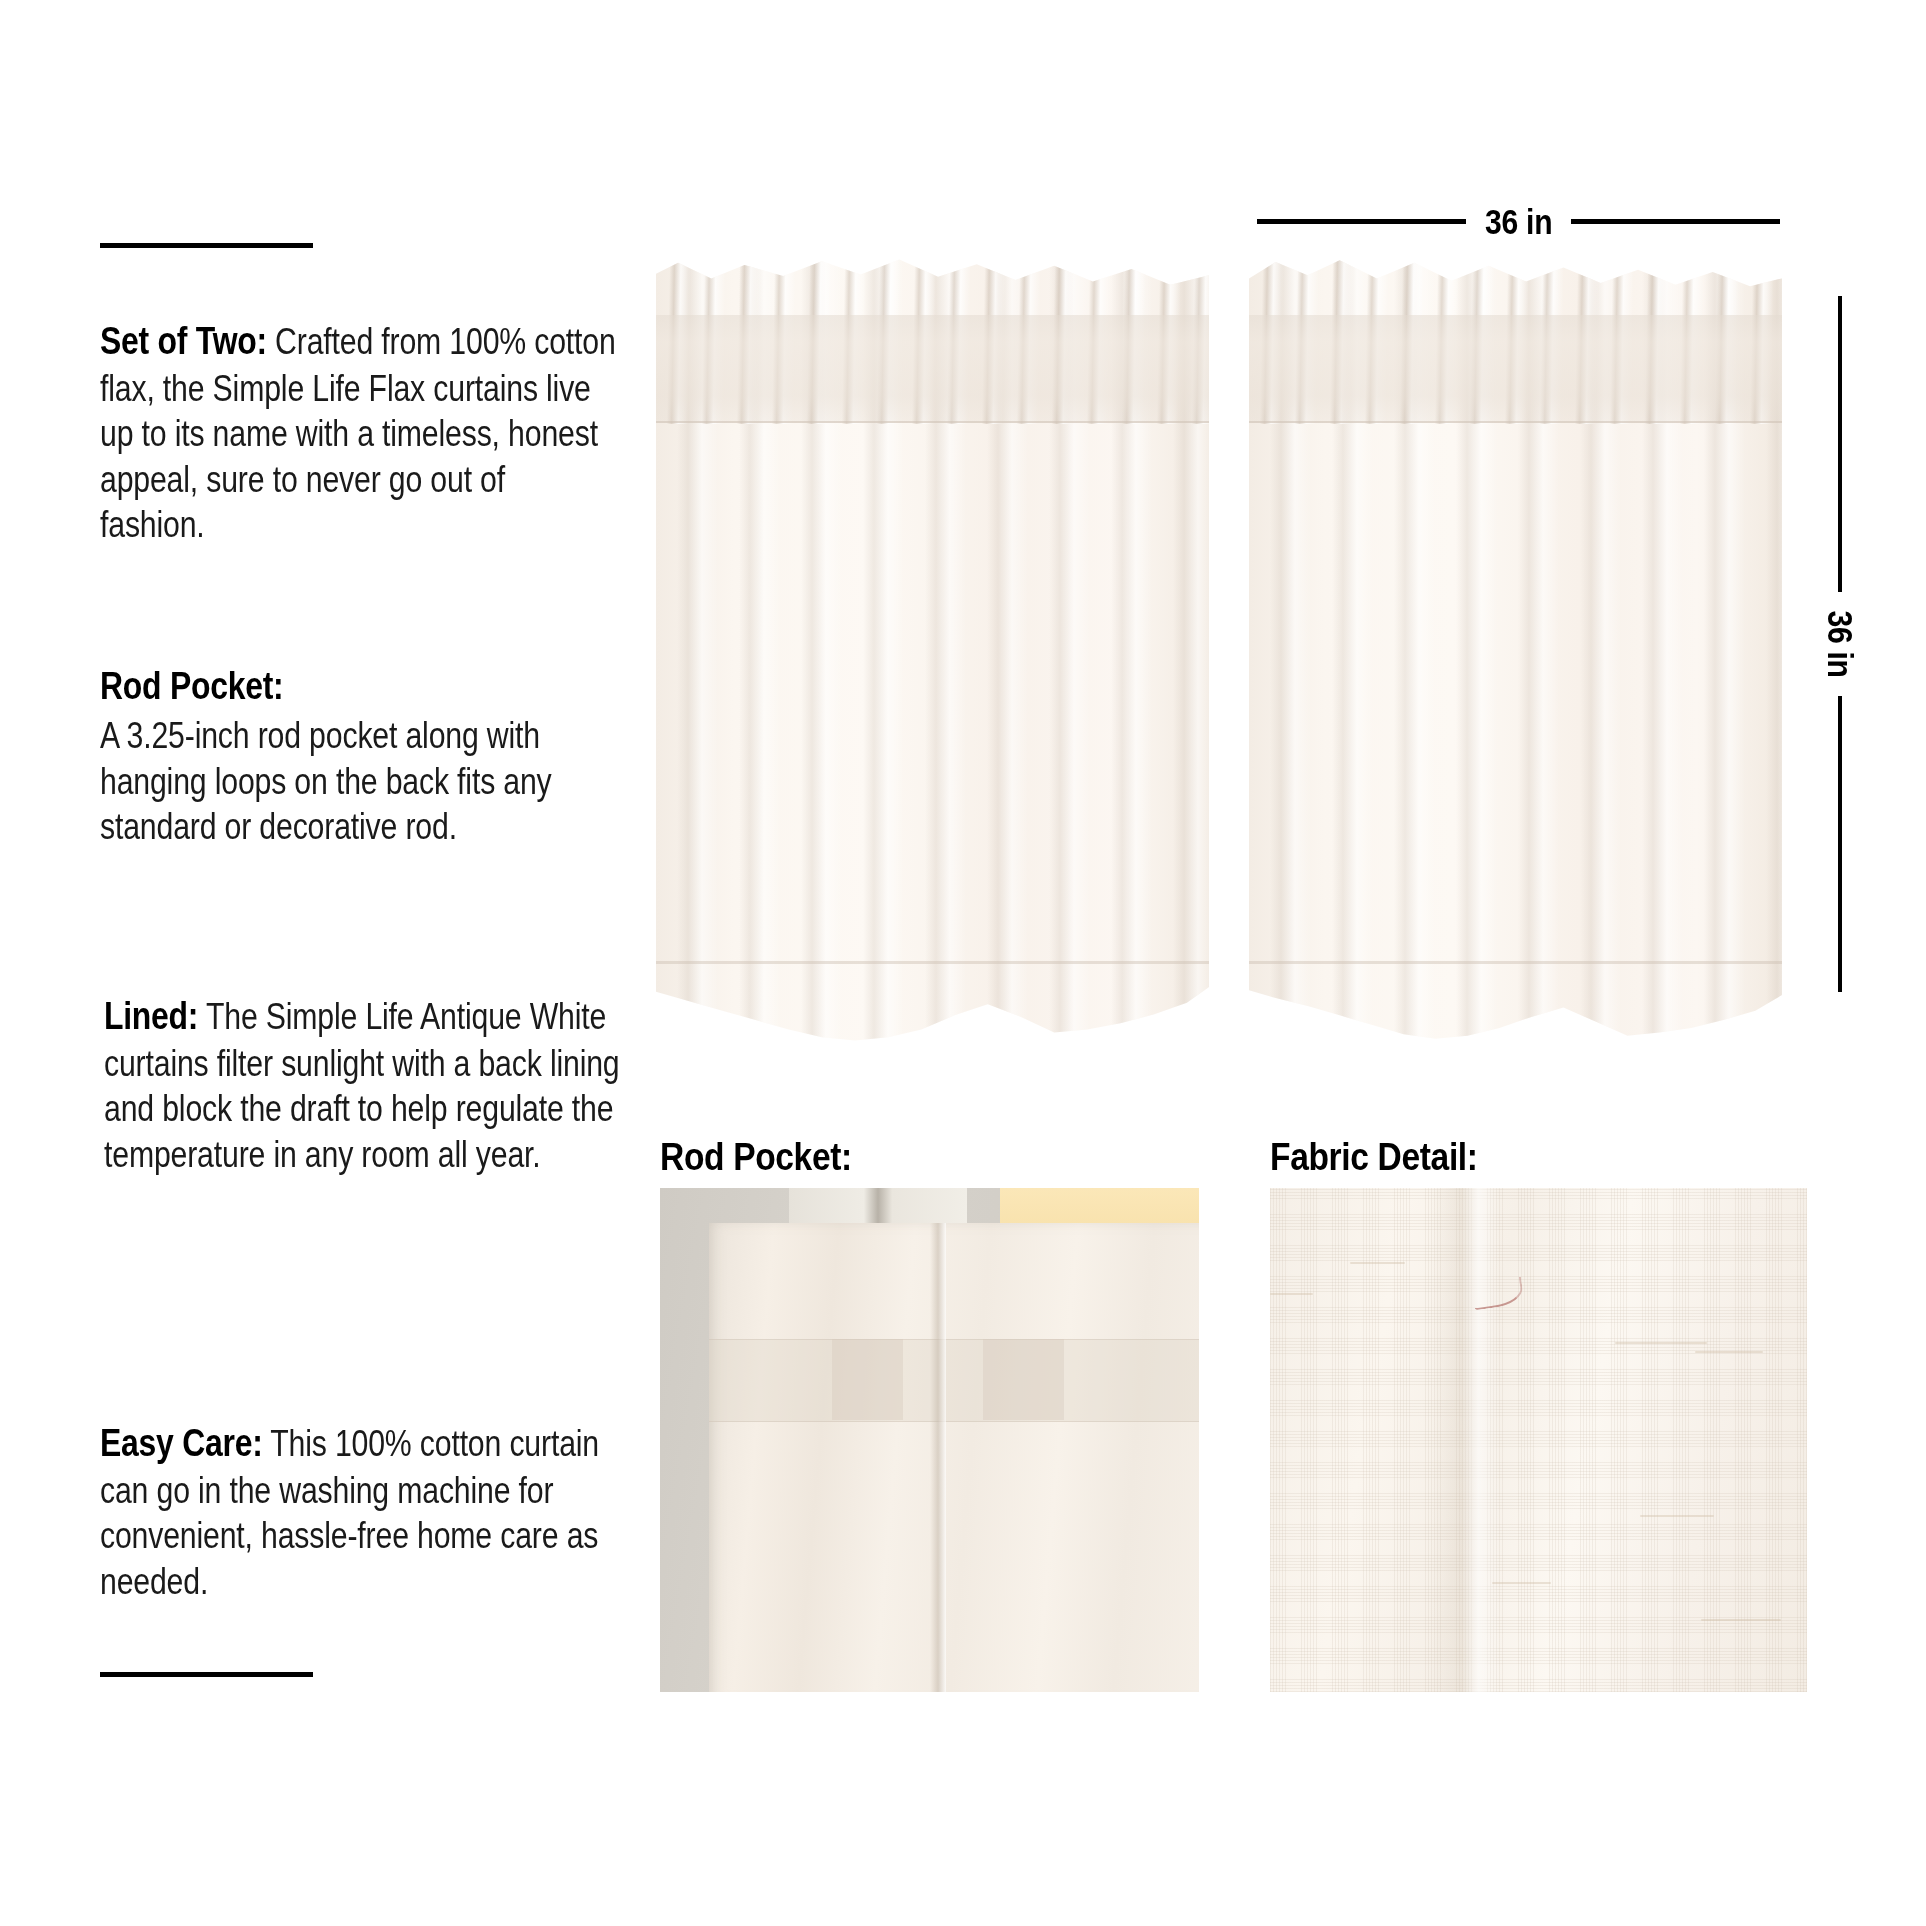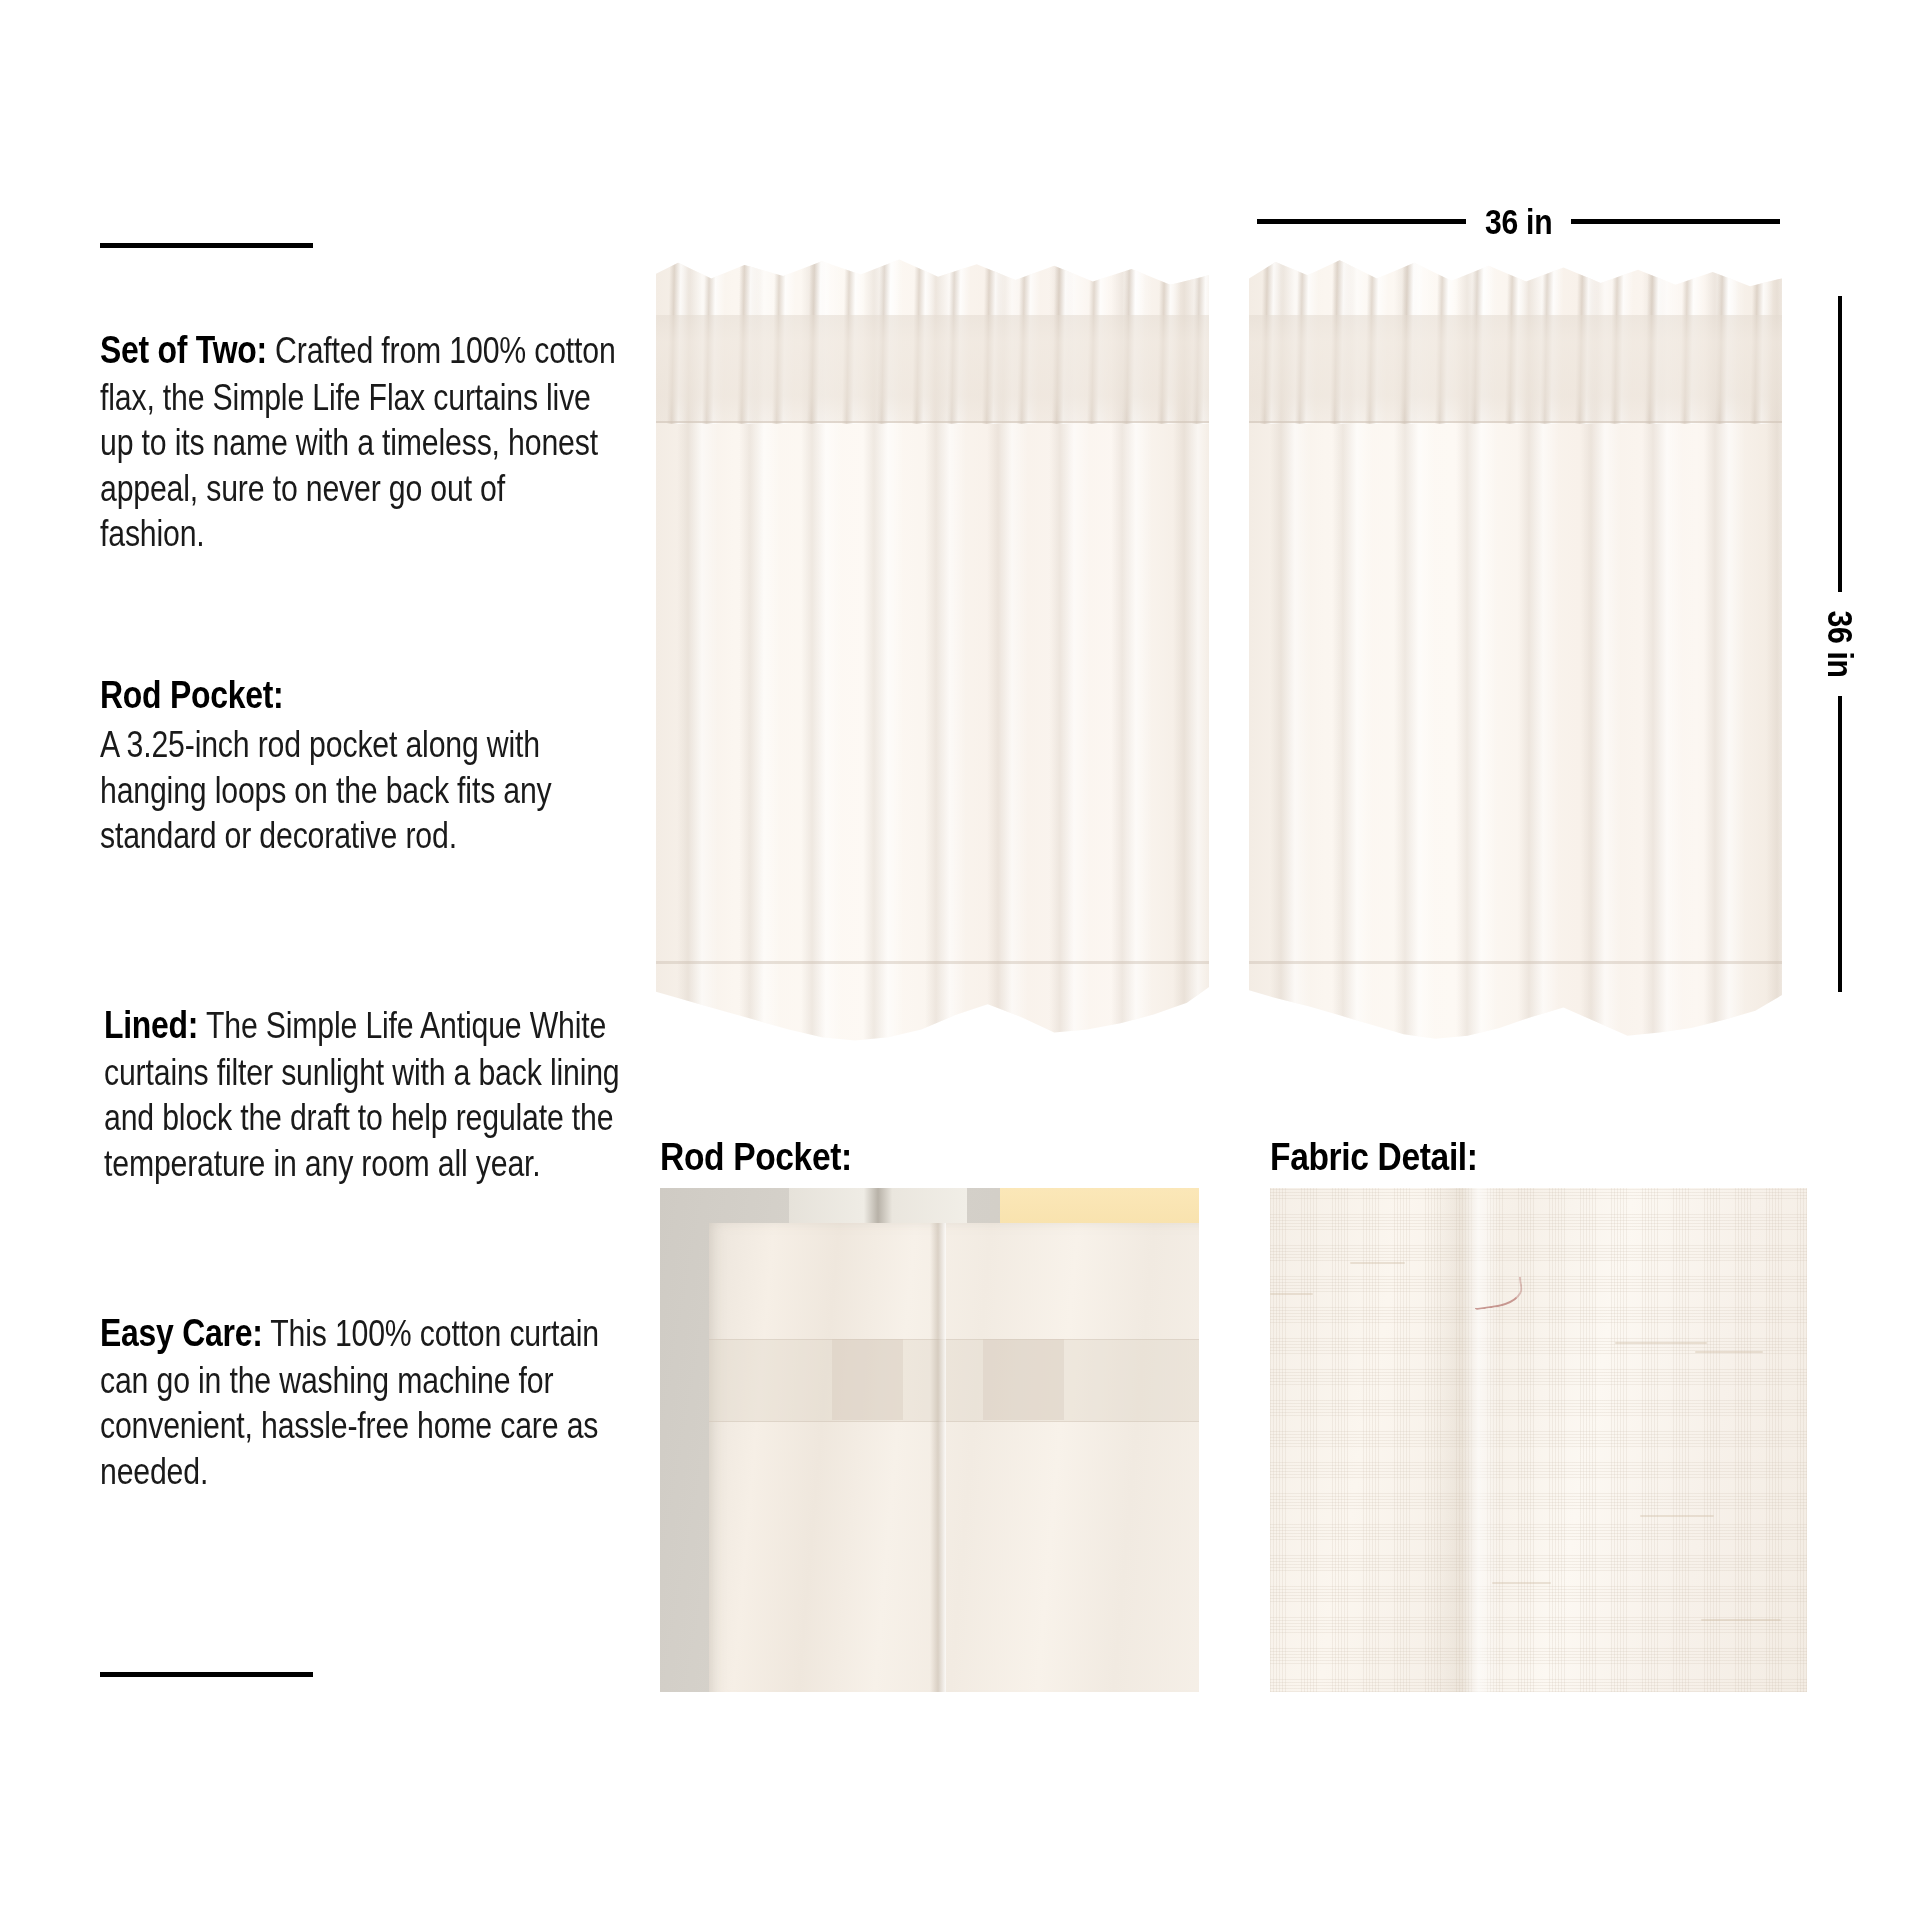--- a/index.html
+++ b/index.html
@@ -31,21 +31,21 @@
   .rule-bottom {
     position: absolute;
     left: 100px;
     top: 1672px;
     width: 213px;
     height: 5px;
     background: #000000;
   }
 
   .feature {
-    margin-top: 13px;
+    margin-top: 4px;
     width: 518px;
   }
   .feature-body {
     font-size: 36px;
     line-height: 1.26;
     font-weight: 400;
     letter-spacing: -0.2px;
     transform: scaleX(0.84);
     transform-origin: left top;
     width: 616px;
@@ -67,21 +67,21 @@
     width: 616px;
     line-height: 1.2;
     color: #000000;
     margin-bottom: 3.7px;
   }
 
   
   #feat-0 { position: absolute; left: 100px; top: 314px; }
   #feat-1 { position: absolute; left: 100px; top: 660px; }
   #feat-2 { position: absolute; left: 104px; top: 989px; }
-  #feat-3 { position: absolute; left: 100px; top: 1297px; }
+  #feat-3 { position: absolute; left: 100px; top: 1416px; }
 
   
 
   
   .dim-h {
     position: absolute;
     left: 1257px;
     top: 203px;
     width: 523px;
     height: 37px;

